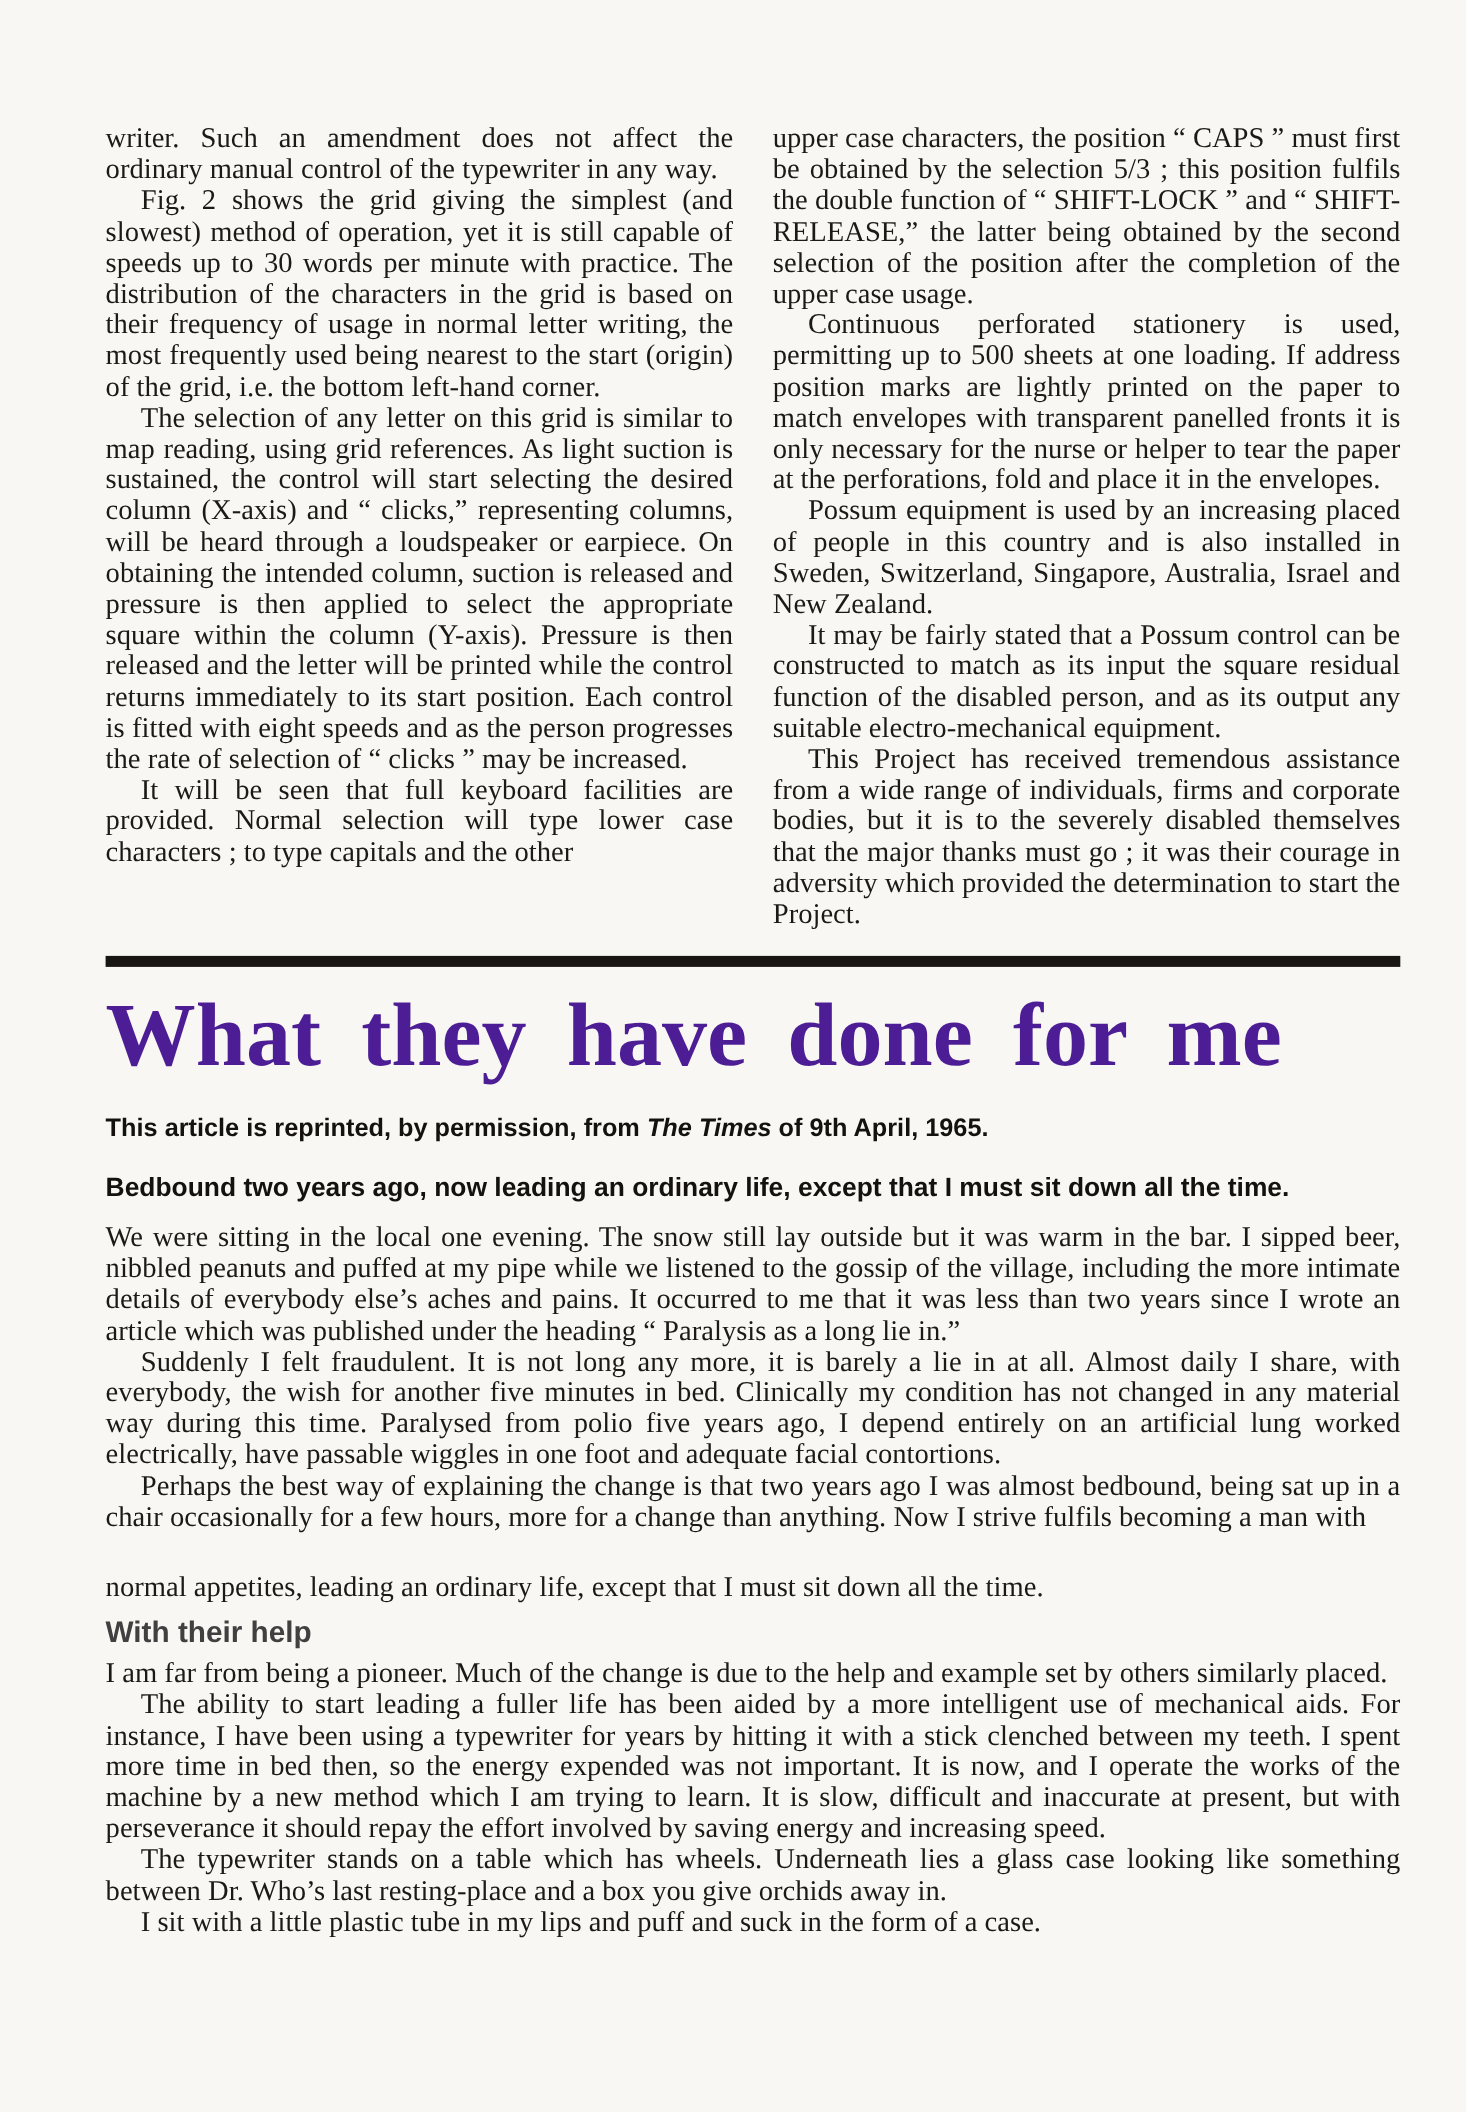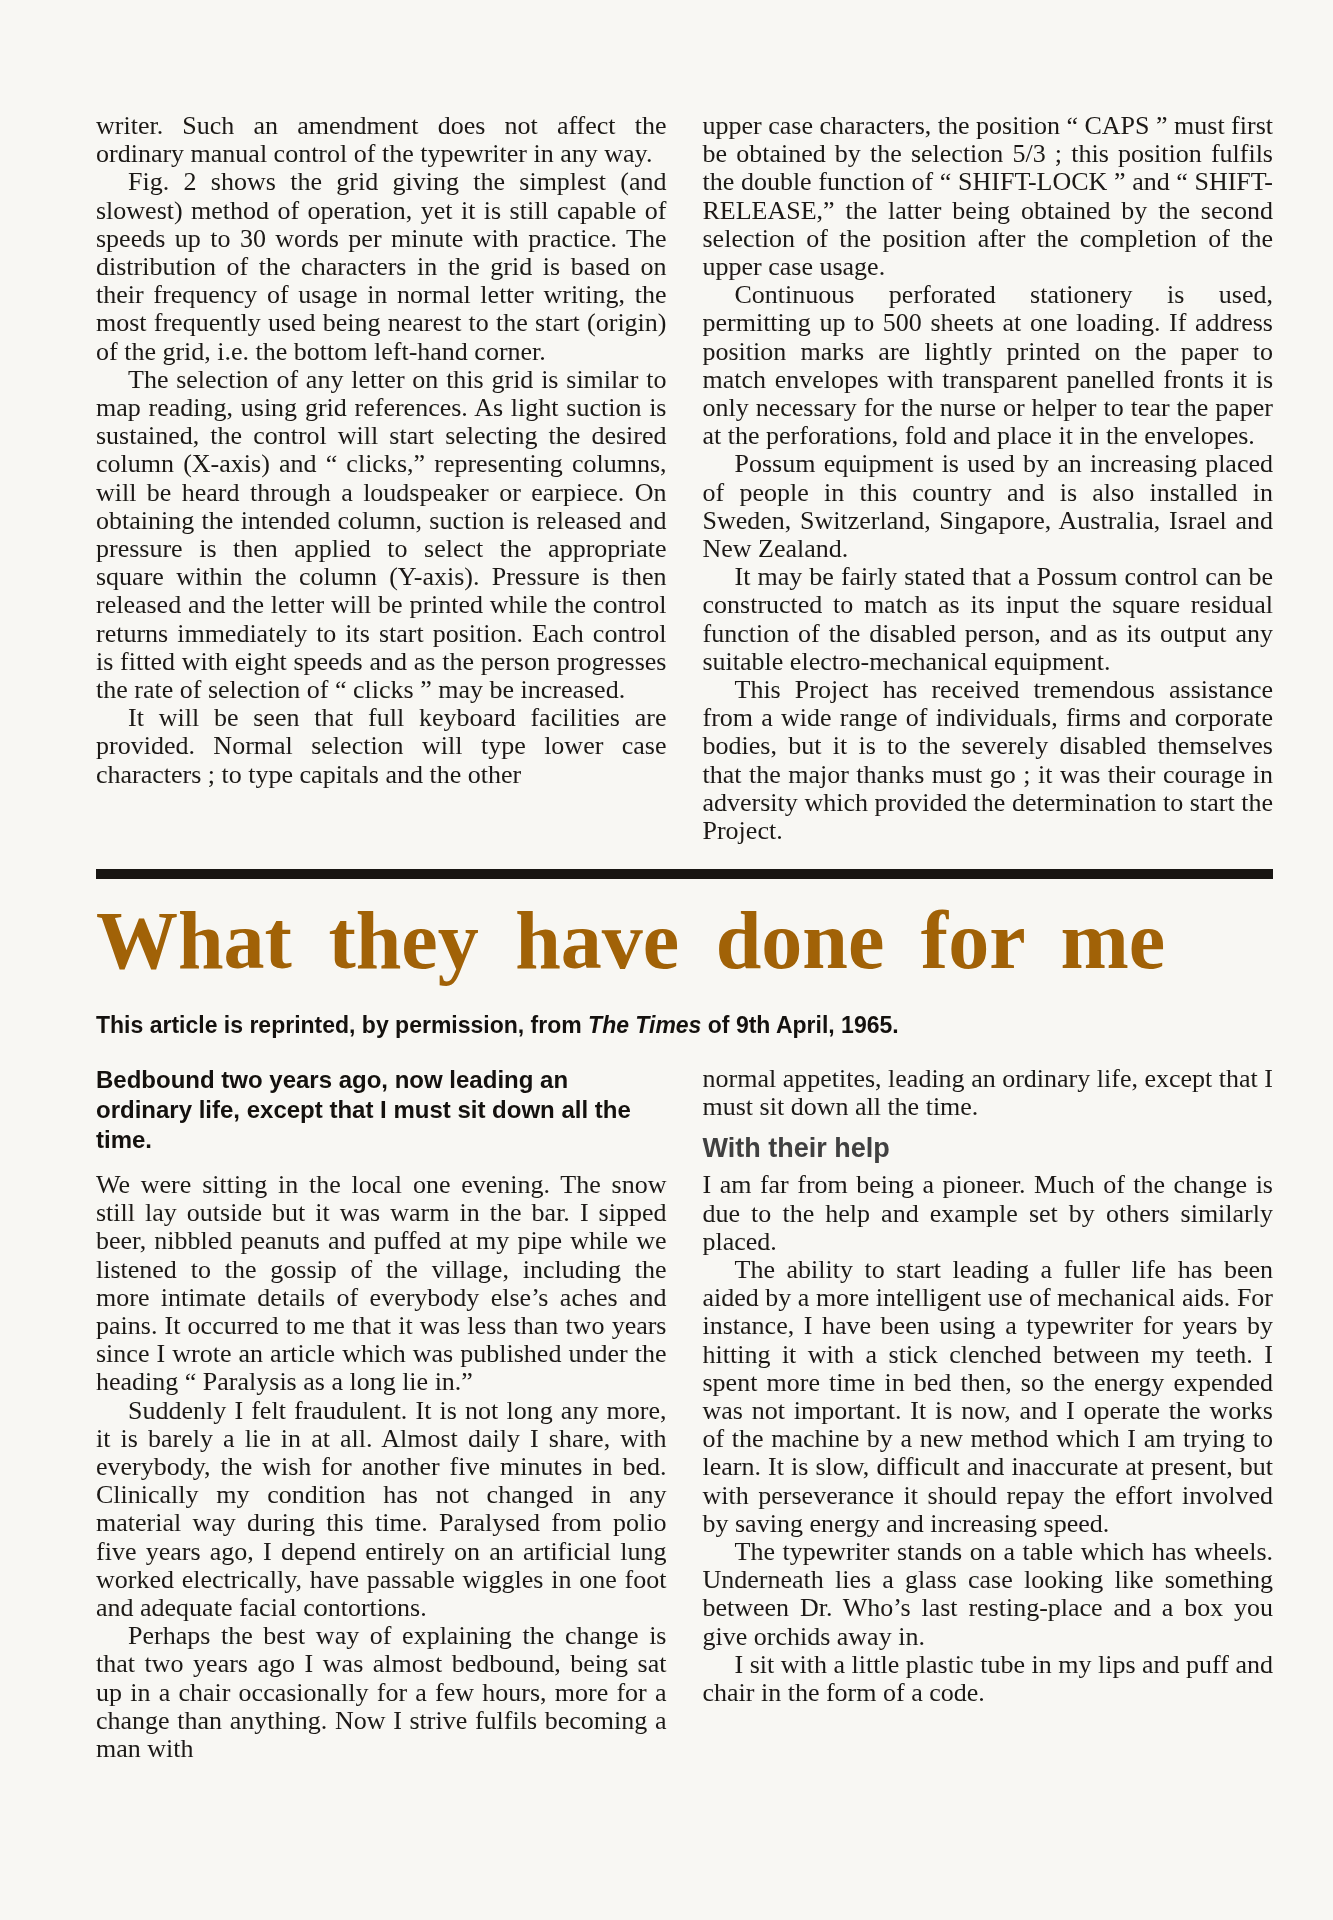--- a/index.html
+++ b/index.html
@@ -33,32 +33,32 @@
   }
   h1.headline {
     margin: 20px 0 0 0;
     font-family: "Liberation Serif", serif;
     font-weight: 700;
     font-size: 82px;
     line-height: 1.02;
     letter-spacing: 0;
     word-spacing: 16px;
     white-space: nowrap;
-    color: #a16207;
+    color: #4c1d95;
   }
   p.byline {
     margin: 28px 0 0 0;
     font-family: "Liberation Sans", sans-serif;
     font-weight: 700;
     font-size: 23px;
     line-height: 28px;
     color: #14110e;
   }
   p.byline .times { font-style: italic; }
-  .section2 { margin-top: 26px; }
+  .section2 { margin-top: 26px; flex-direction: column; }
   p.standfirst {
     margin: 0 0 16px 0;
     font-family: "Liberation Sans", sans-serif;
     font-weight: 700;
     font-size: 24px;
     line-height: 30px;
     color: #14110e;
     text-align: left;
   }
   h2.subhead {
@@ -103,17 +103,17 @@
       <p class="body cont">We were sitting in the local one evening.  The snow still lay outside but it was warm in the bar.  I sipped beer, nibbled peanuts and puffed at my pipe while we listened to the gossip of the village, including the more intimate details of everybody else’s aches and pains.  It occurred to me that it was less than two years since I wrote an article which was published under the heading “ Paralysis as a long lie in.”</p>
       <p class="body">Suddenly I felt fraudulent.  It is not long any more, it is barely a lie in at all.  Almost daily I share, with everybody, the wish for another five minutes in bed.  Clinically my condition has not changed in any material way during this time.  Paralysed from polio five years ago, I depend entirely on an artificial lung worked electrically, have passable wiggles in one foot and adequate facial contortions.</p>
       <p class="body">Perhaps the best way of explaining the change is that two years ago I was almost bedbound, being sat up in a chair occasionally for a few hours, more for a change than anything. Now I strive fulfils becoming a man with</p>
     </div>
     <div class="col">
       <p class="body cont">normal appetites, leading an ordinary life, except that I must sit down all the time.</p>
       <h2 class="subhead">With their help</h2>
       <p class="body cont">I am far from being a pioneer.  Much of the change is due to the help and example set by others similarly placed.</p>
       <p class="body">The ability to start leading a fuller life has been aided by a more intelligent use of mechanical aids.  For instance, I have been using a typewriter for years by hitting it with a stick clenched between my teeth.  I spent more time in bed then, so the energy expended was not important.  It is now, and I operate the works of the machine by a new method which I am trying to learn.  It is slow, difficult and inaccurate at present, but with perseverance it should repay the effort involved by saving energy and increasing speed.</p>
       <p class="body">The typewriter stands on a table which has wheels.  Underneath lies a glass case looking like something between Dr. Who’s last resting-place and a box you give orchids away in.</p>
-      <p class="body">I sit with a little plastic tube in my lips and puff and chair in the form of a code.</p>
+      <p class="body">I sit with a little plastic tube in my lips and puff and suck in the form of a case.</p>
     </div>
   </div>
 
 </div>
 
 </body></html>

